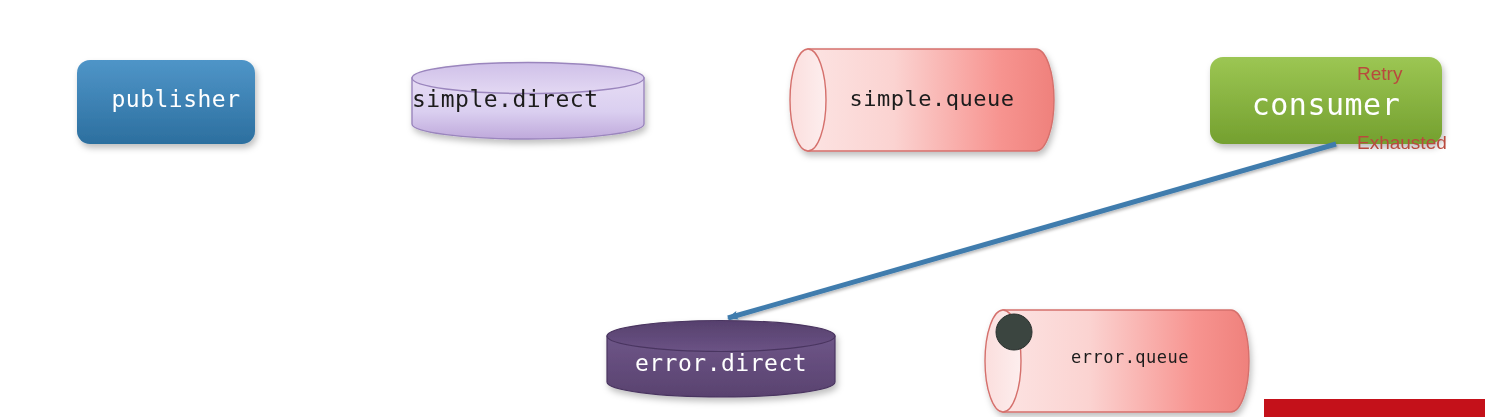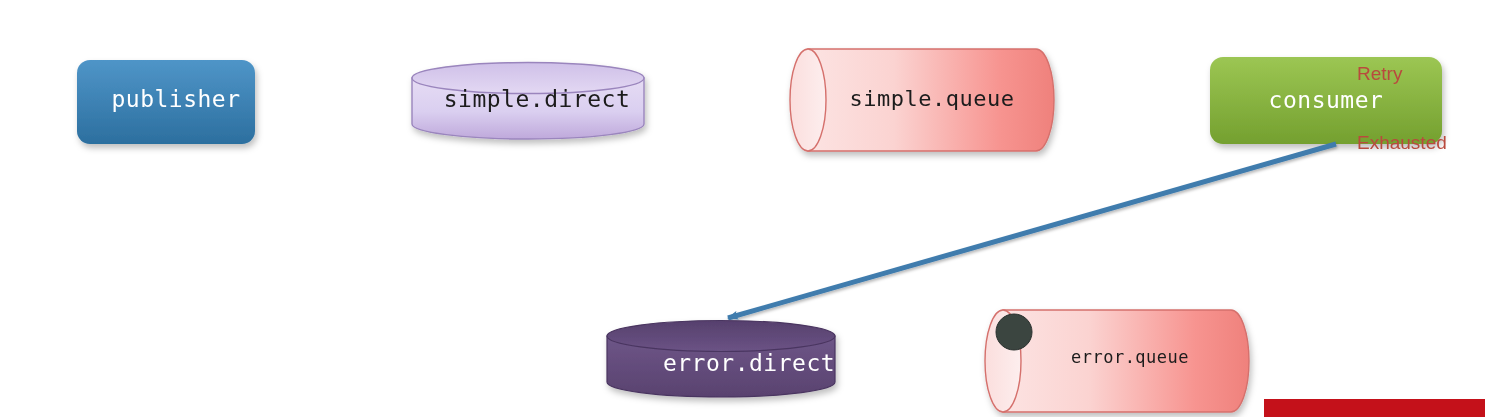--- a/index.html
+++ b/index.html
@@ -156,27 +156,27 @@
 
     <g filter="url(#softShadow)">
       <path d="M1003,310 L1231,310 A18,51 0 0 1 1231,412 L1003,412 Z" fill="url(#gradPinkH)" stroke="#d5706c" stroke-width="1.4"></path>
       <ellipse cx="1003" cy="361" rx="18" ry="51" fill="url(#gradPinkCap)" stroke="#d5706c" stroke-width="1.4"></ellipse>
       <circle cx="1014" cy="332" r="18" fill="#3b4440" stroke="#2a312e" stroke-width="1"></circle>
     </g>
   </svg>
 
   <div class="node-label" style="left:77px; top:86px; width:198px; text-align:center; font-size:23px; color:#ffffff;">publisher</div>
 
-  <div class="node-label" style="left:412px; top:86px; width:250px; text-align:center; font-size:23px; color:#1c1c1c;">simple.direct</div>
+  <div class="node-label" style="left:412px; top:86px; width:250px; font-size:23px; color:#1c1c1c;">simple.direct</div>
 
   <div class="node-label" style="left:810px; top:86px; width:244px; text-align:center; font-size:22px; color:#1c1c1c;">simple.queue</div>
 
-  <div class="node-label" style="left:1210px; top:87px; width:232px; text-align:center; font-size:23px; color:#ffffff;">consumer</div>
+  <div class="node-label" style="left:1210px; top:87px; width:232px; text-align:center; font-size:30px; color:#ffffff;">consumer</div>
 
-  <div class="node-label" style="left:635px; top:350px; width:228px; text-align:center; font-size:23px; color:#ffffff;">error.direct</div>
+  <div class="node-label" style="left:607px; top:350px; width:228px; text-align:center; font-size:23px; color:#ffffff;">error.direct</div>
 
   <div class="node-label" style="left:1008px; top:347px; width:244px; text-align:center; font-size:17px; color:#1c1c1c;">error.queue</div>
 
   <div class="annot" style="left:1357px; top:0px; color:#b94a3d; text-align:left;margin-top:16px;">
     <div>Retry</div>
     <div>Exhausted</div>
   </div>
 
   <div class="banner" style="left:1264px; top:399px; width:221px; height:18px; background:#c4111a;">
     <span class="banner-text"></span>

